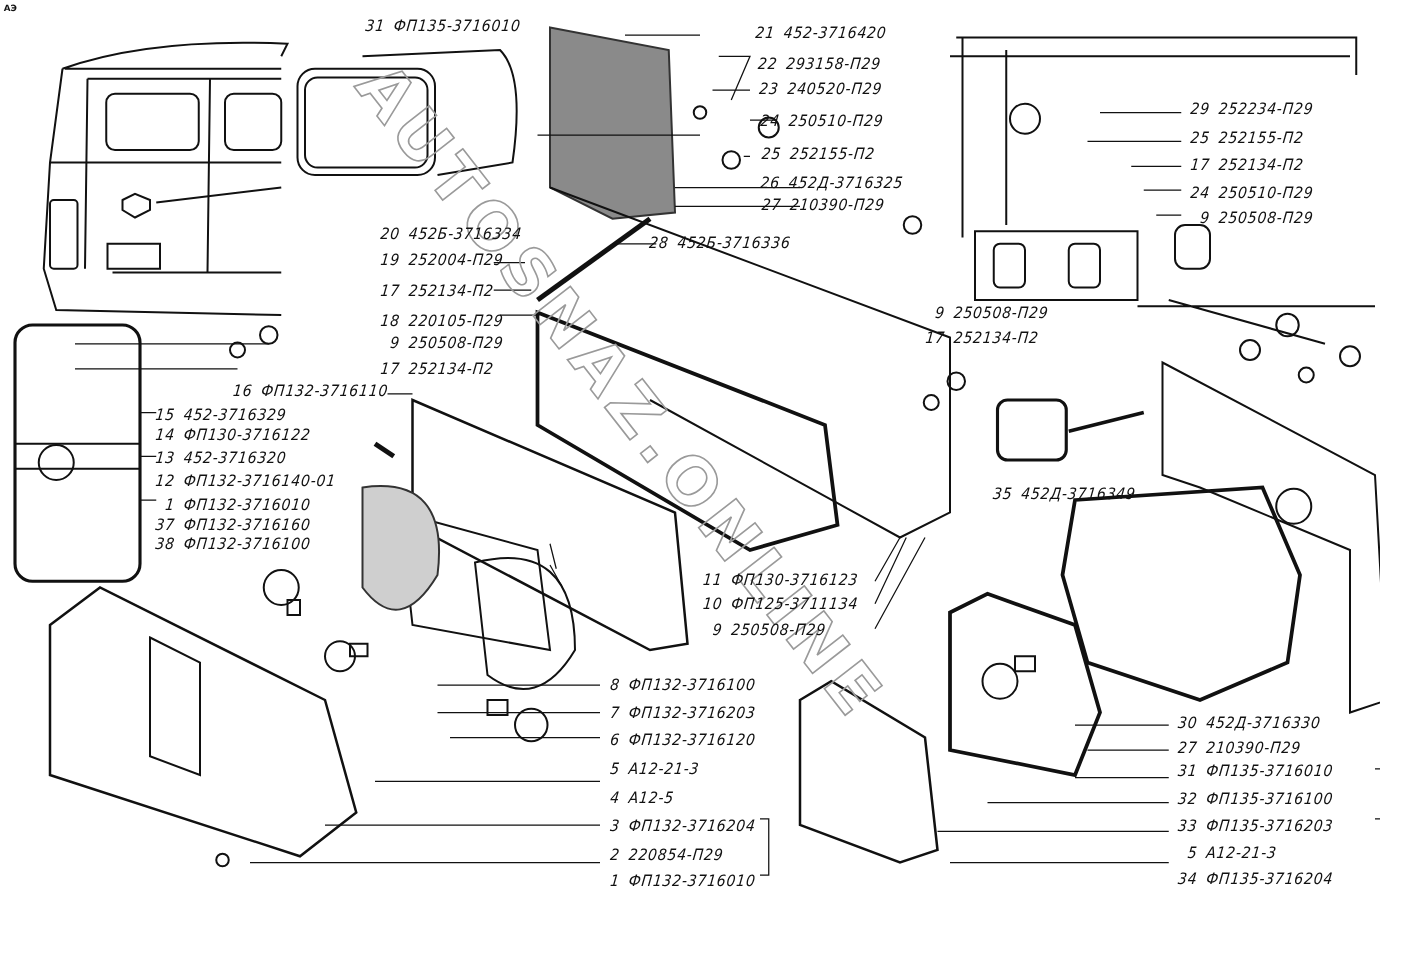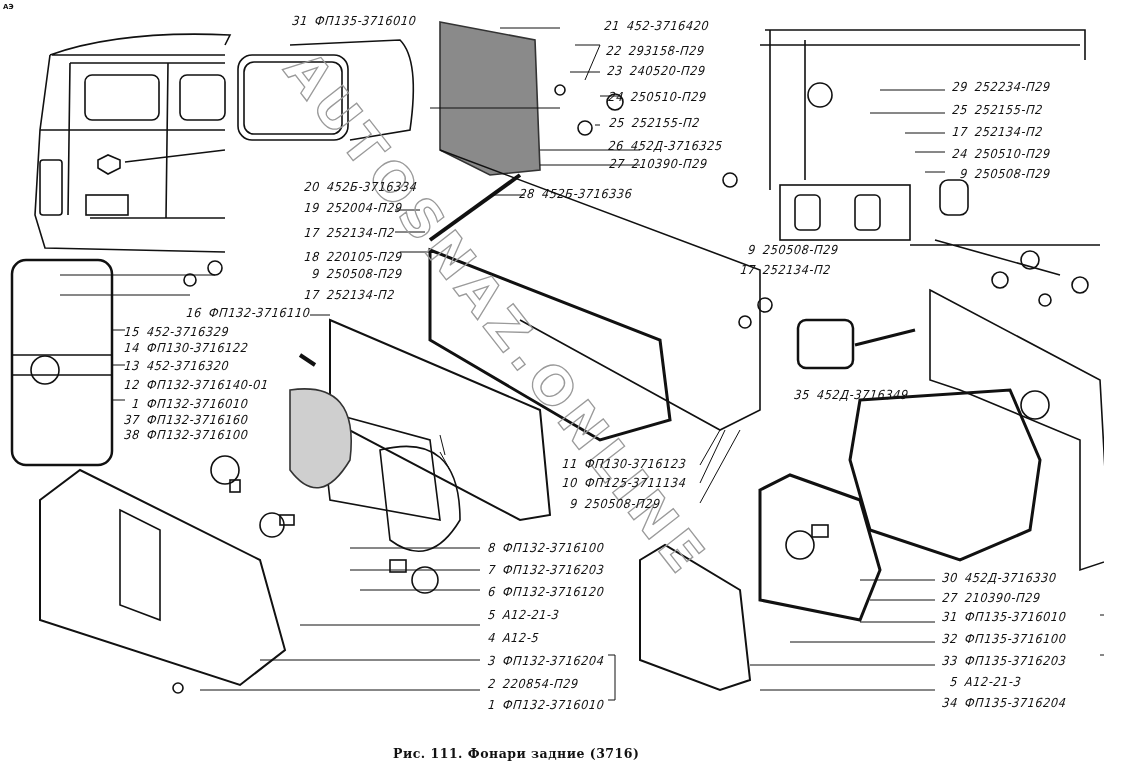--- a/index.html
+++ b/index.html
@@ -185,14 +185,13 @@
   <div class="lbl" style="left:478px;top:698px;"><span class="n">1</span><span>ФП132-3716010</span></div>
 
   <div class="lbl" style="left:940px;top:571px;"><span class="n">30</span><span>452Д-3716330</span></div>
   <div class="lbl" style="left:940px;top:591px;"><span class="n">27</span><span>210390-П29</span></div>
   <div class="lbl" style="left:940px;top:610px;"><span class="n">31</span><span>ФП135-3716010</span></div>
   <div class="lbl" style="left:940px;top:632px;"><span class="n">32</span><span>ФП135-3716100</span></div>
   <div class="lbl" style="left:940px;top:654px;"><span class="n">33</span><span>ФП135-3716203</span></div>
   <div class="lbl" style="left:940px;top:675px;"><span class="n">5</span><span>А12-21-3</span></div>
   <div class="lbl" style="left:940px;top:696px;"><span class="n">34</span><span>ФП135-3716204</span></div>
 
-  <div class="cap">Рис. 111. Фонари задние (3716)</div>
 </div>
 
 </body></html>

